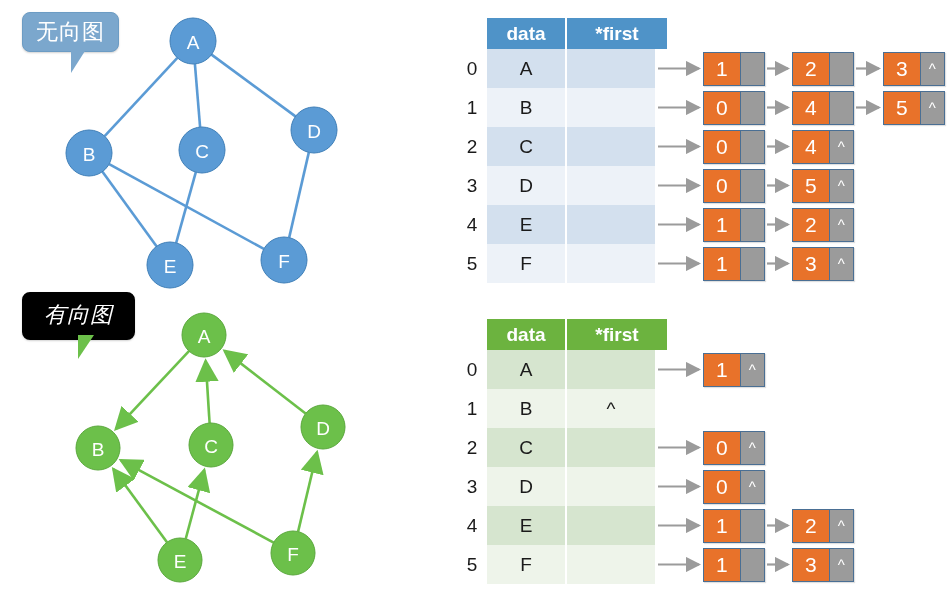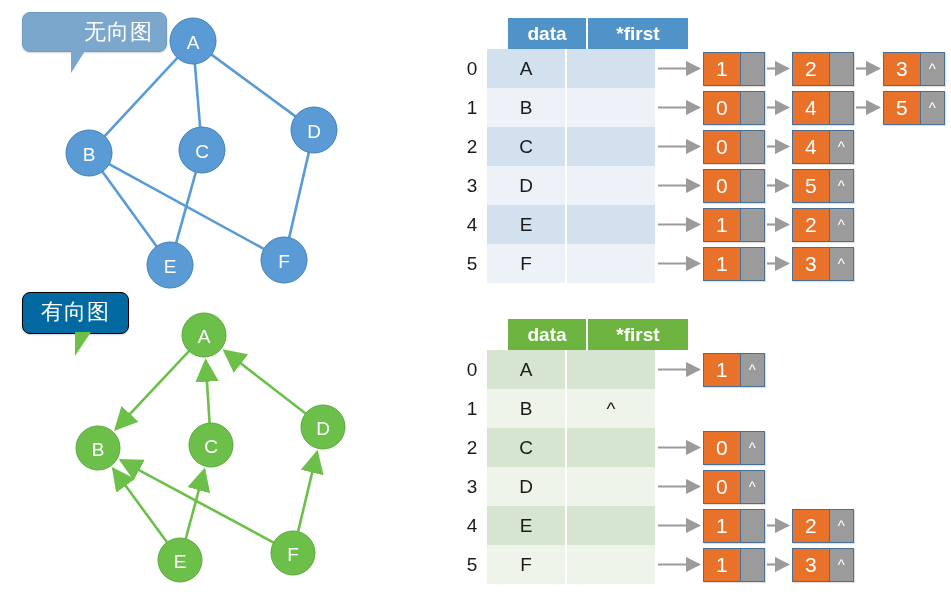--- a/index.html
+++ b/index.html
@@ -29,23 +29,24 @@
     background:#7ba7cd;
     border:1px solid #6c9cc4;
     box-shadow:0 1px 2px rgba(0,0,0,.18);
   }
   .bubble-blue .tail{
     border-left:14px solid #7ba7cd;
     border-bottom:22px solid transparent;
     left:48px;top:38px;
   }
   .bubble-green{
-    background:#0369a1;
-    border:1px solid #000000;
+    background:#000000;
+    border:4px solid #000000;
     box-shadow:0 1px 2px rgba(0,0,0,.18);
+    font-style:italic;
   }
   .bubble-green .tail{
     border-left:16px solid #6cc04a;
     border-bottom:24px solid transparent;
     left:52px;top:39px;
   }
 
   
   svg.graph{position:absolute;left:0;top:0;}
   .node-circle-blue{fill:#5b9bd5;stroke:#3f7fb8;stroke-width:1;}
@@ -55,21 +56,21 @@
     text-anchor:middle;dominant-baseline:central;
   }
   .edge-blue{stroke:#5b9bd5;stroke-width:2.6;fill:none;}
   .edge-green{stroke:#6cc04a;stroke-width:2.6;fill:none;}
 
   
   .table{position:absolute;}
   .thead{display:flex;}
   .th{
     color:#ffffff;font-size:19px;font-weight:bold;
-    height:31px;line-height:31px;text-align:center;margin-left:21px;
+    height:31px;line-height:31px;text-align:center;
   }
   .th.data{width:78px;}
   .th.first{width:100px;margin-left:2px;}
   .th-blue{background:#4f93c8;}
   .th-green{background:#6cb33f;}
   .row{display:flex;height:39px;}
   .rowidx{
     width:26px;height:39px;line-height:39px;text-align:center;
     font-size:19px;color:#1a1a1a;
     position:absolute;left:-28px;
@@ -108,21 +109,21 @@
   }
   .arrow-svg{position:absolute;left:0;top:0;pointer-events:none;}
   .arrow-line{stroke:#9b9b9b;stroke-width:2.2;fill:none;}
   .arrow-head{fill:#9b9b9b;}
 </style>
 </head>
 <body>
 
 <div class="stage">
 
-  <div class="bubble bubble-blue" style="left:22px;top:12px;width:95px;height:38px;padding-left:48px;">
+  <div class="bubble bubble-blue" style="left:22px;top:12px;width:95px;height:38px;">
     <span>无向图</span>
     <span class="tail"></span>
   </div>
 
   <svg class="graph" width="420" height="300">
     <g id="ug-edges">
         <line x1="177.34962471455262" y1="57.85425030740488" x2="104.6503752854474" y2="136.14574969259513" class="edge-blue"></line>
         <line x1="194.8926418825112" y1="63.92199613263567" x2="200.1073581174888" y2="127.07800386736433" class="edge-blue"></line>
         <line x1="211.52782367084268" y1="54.62790336119834" x2="295.4721763291573" y2="116.37209663880165" class="edge-blue"></line>
         <line x1="102.47843081952469" y1="171.6368426146514" x2="156.52156918047532" y2="246.3631573853486" class="edge-blue"></line>

